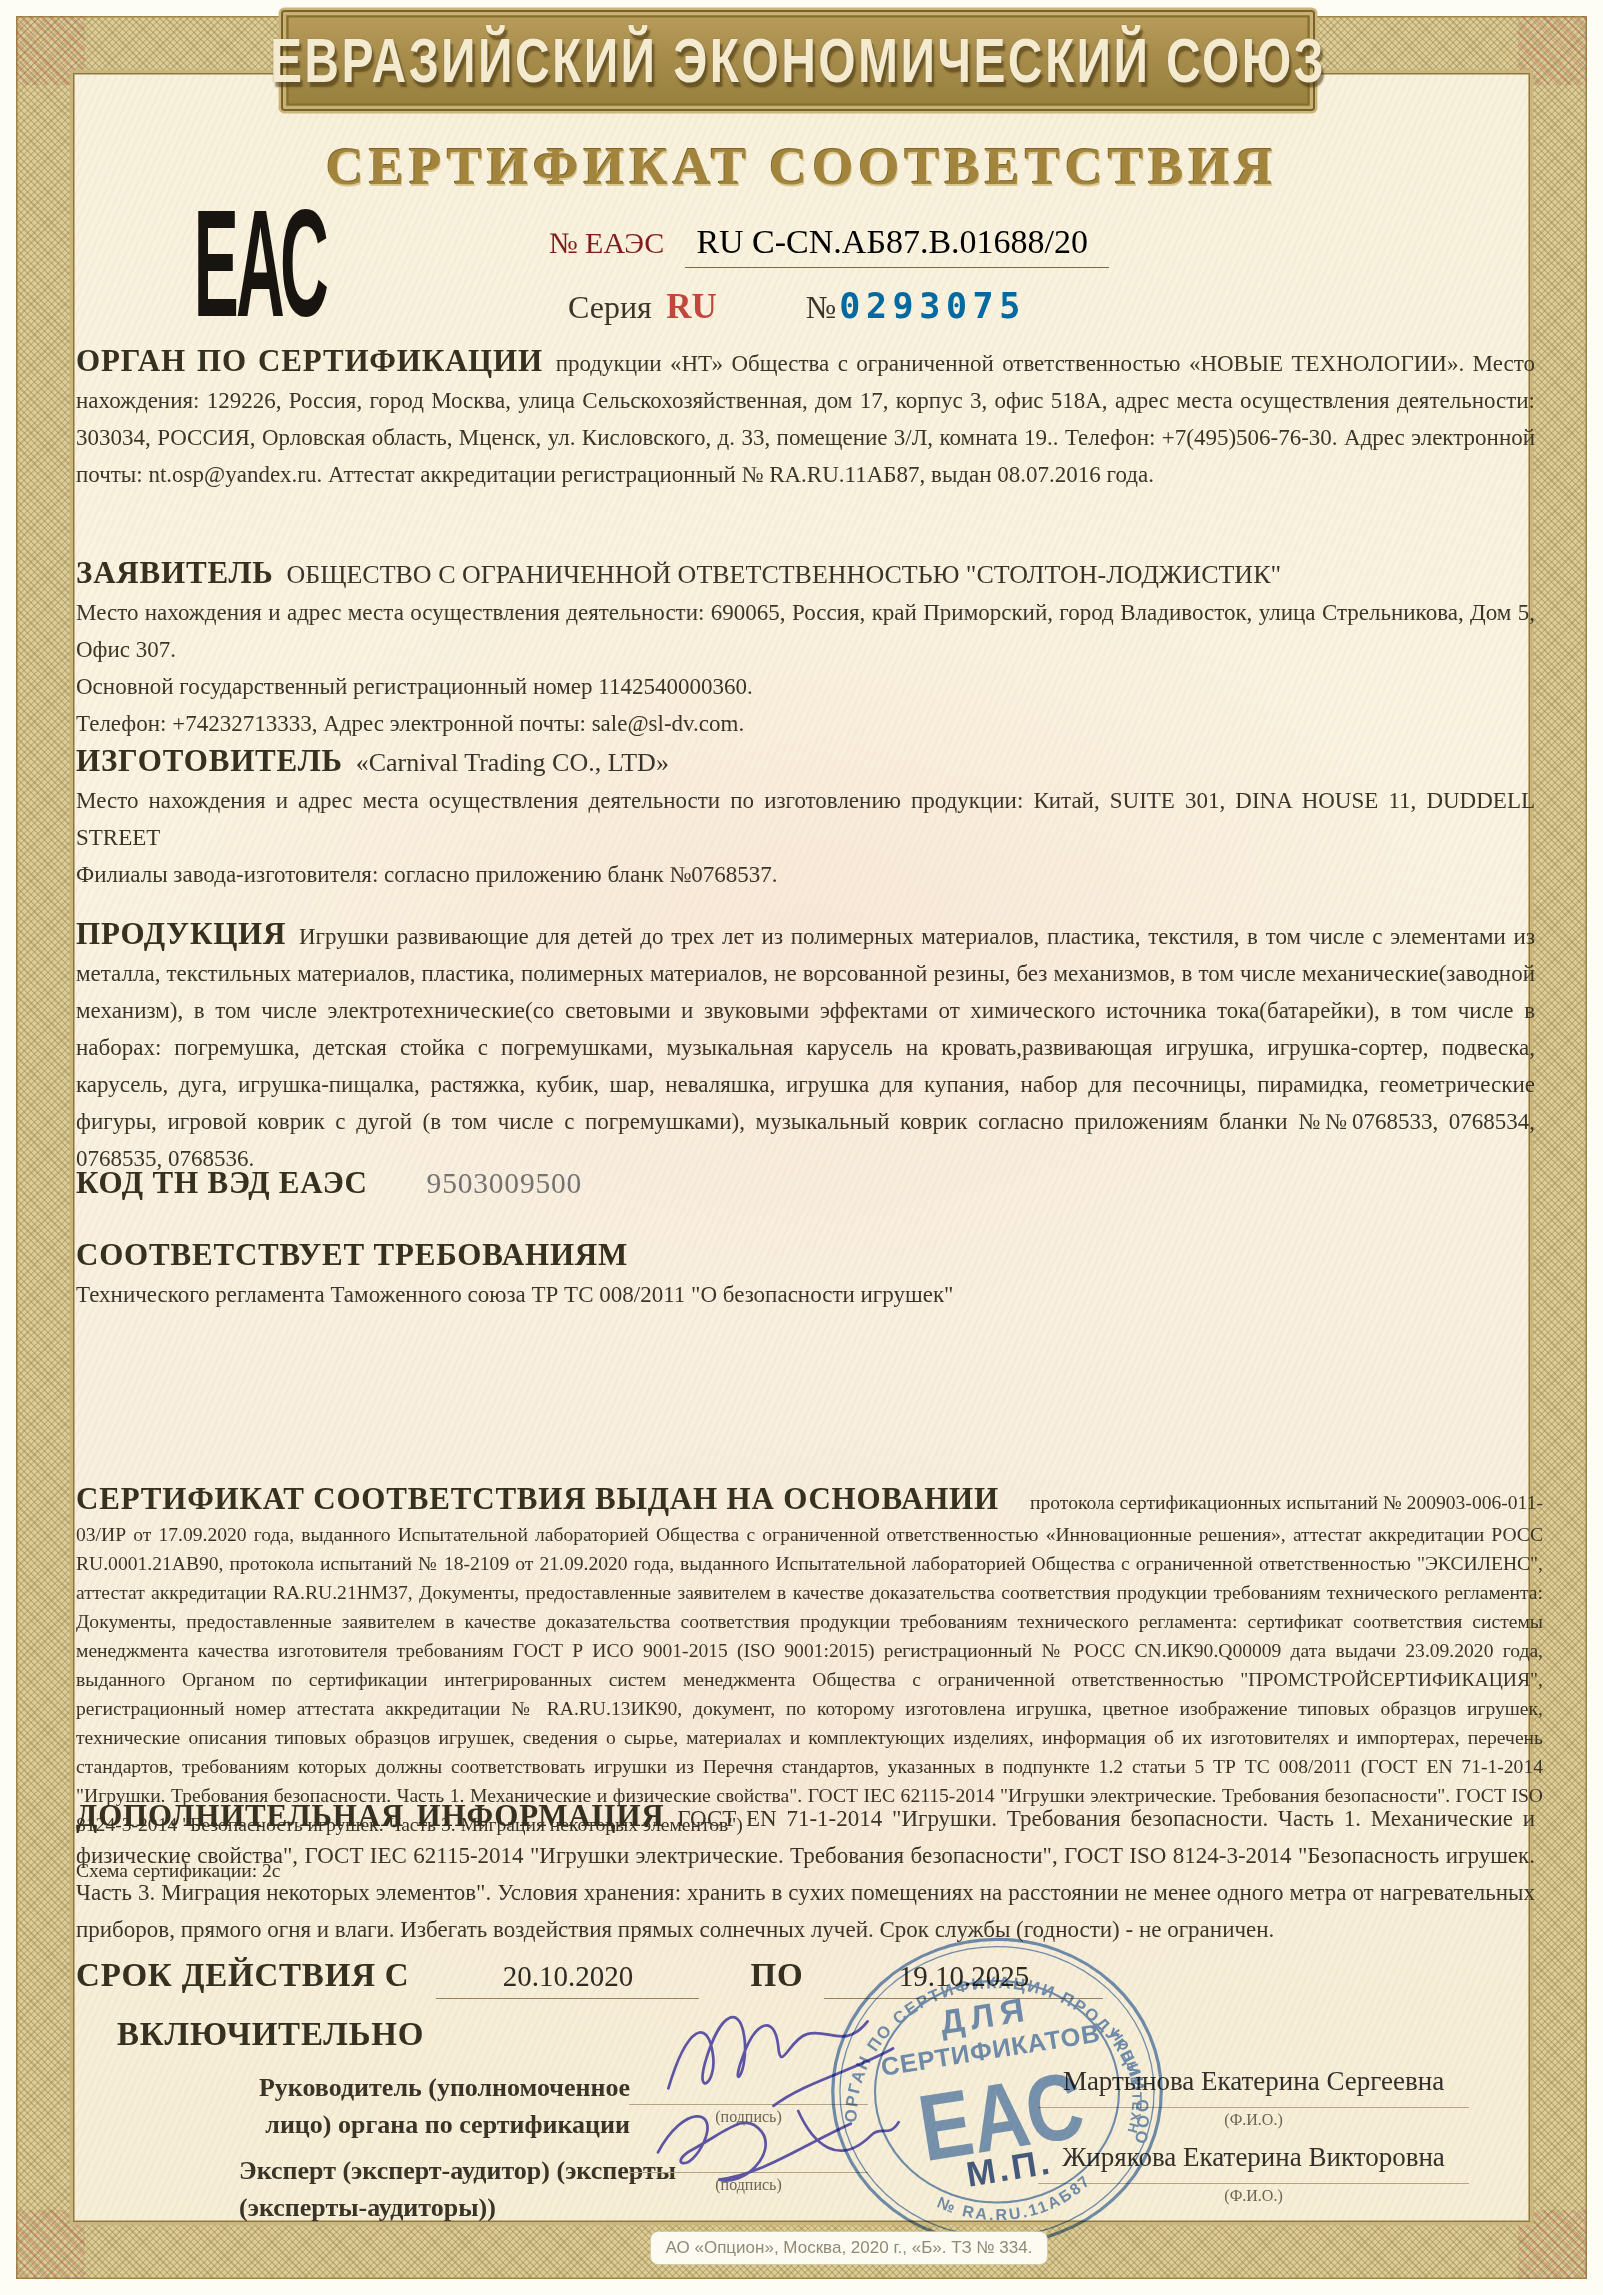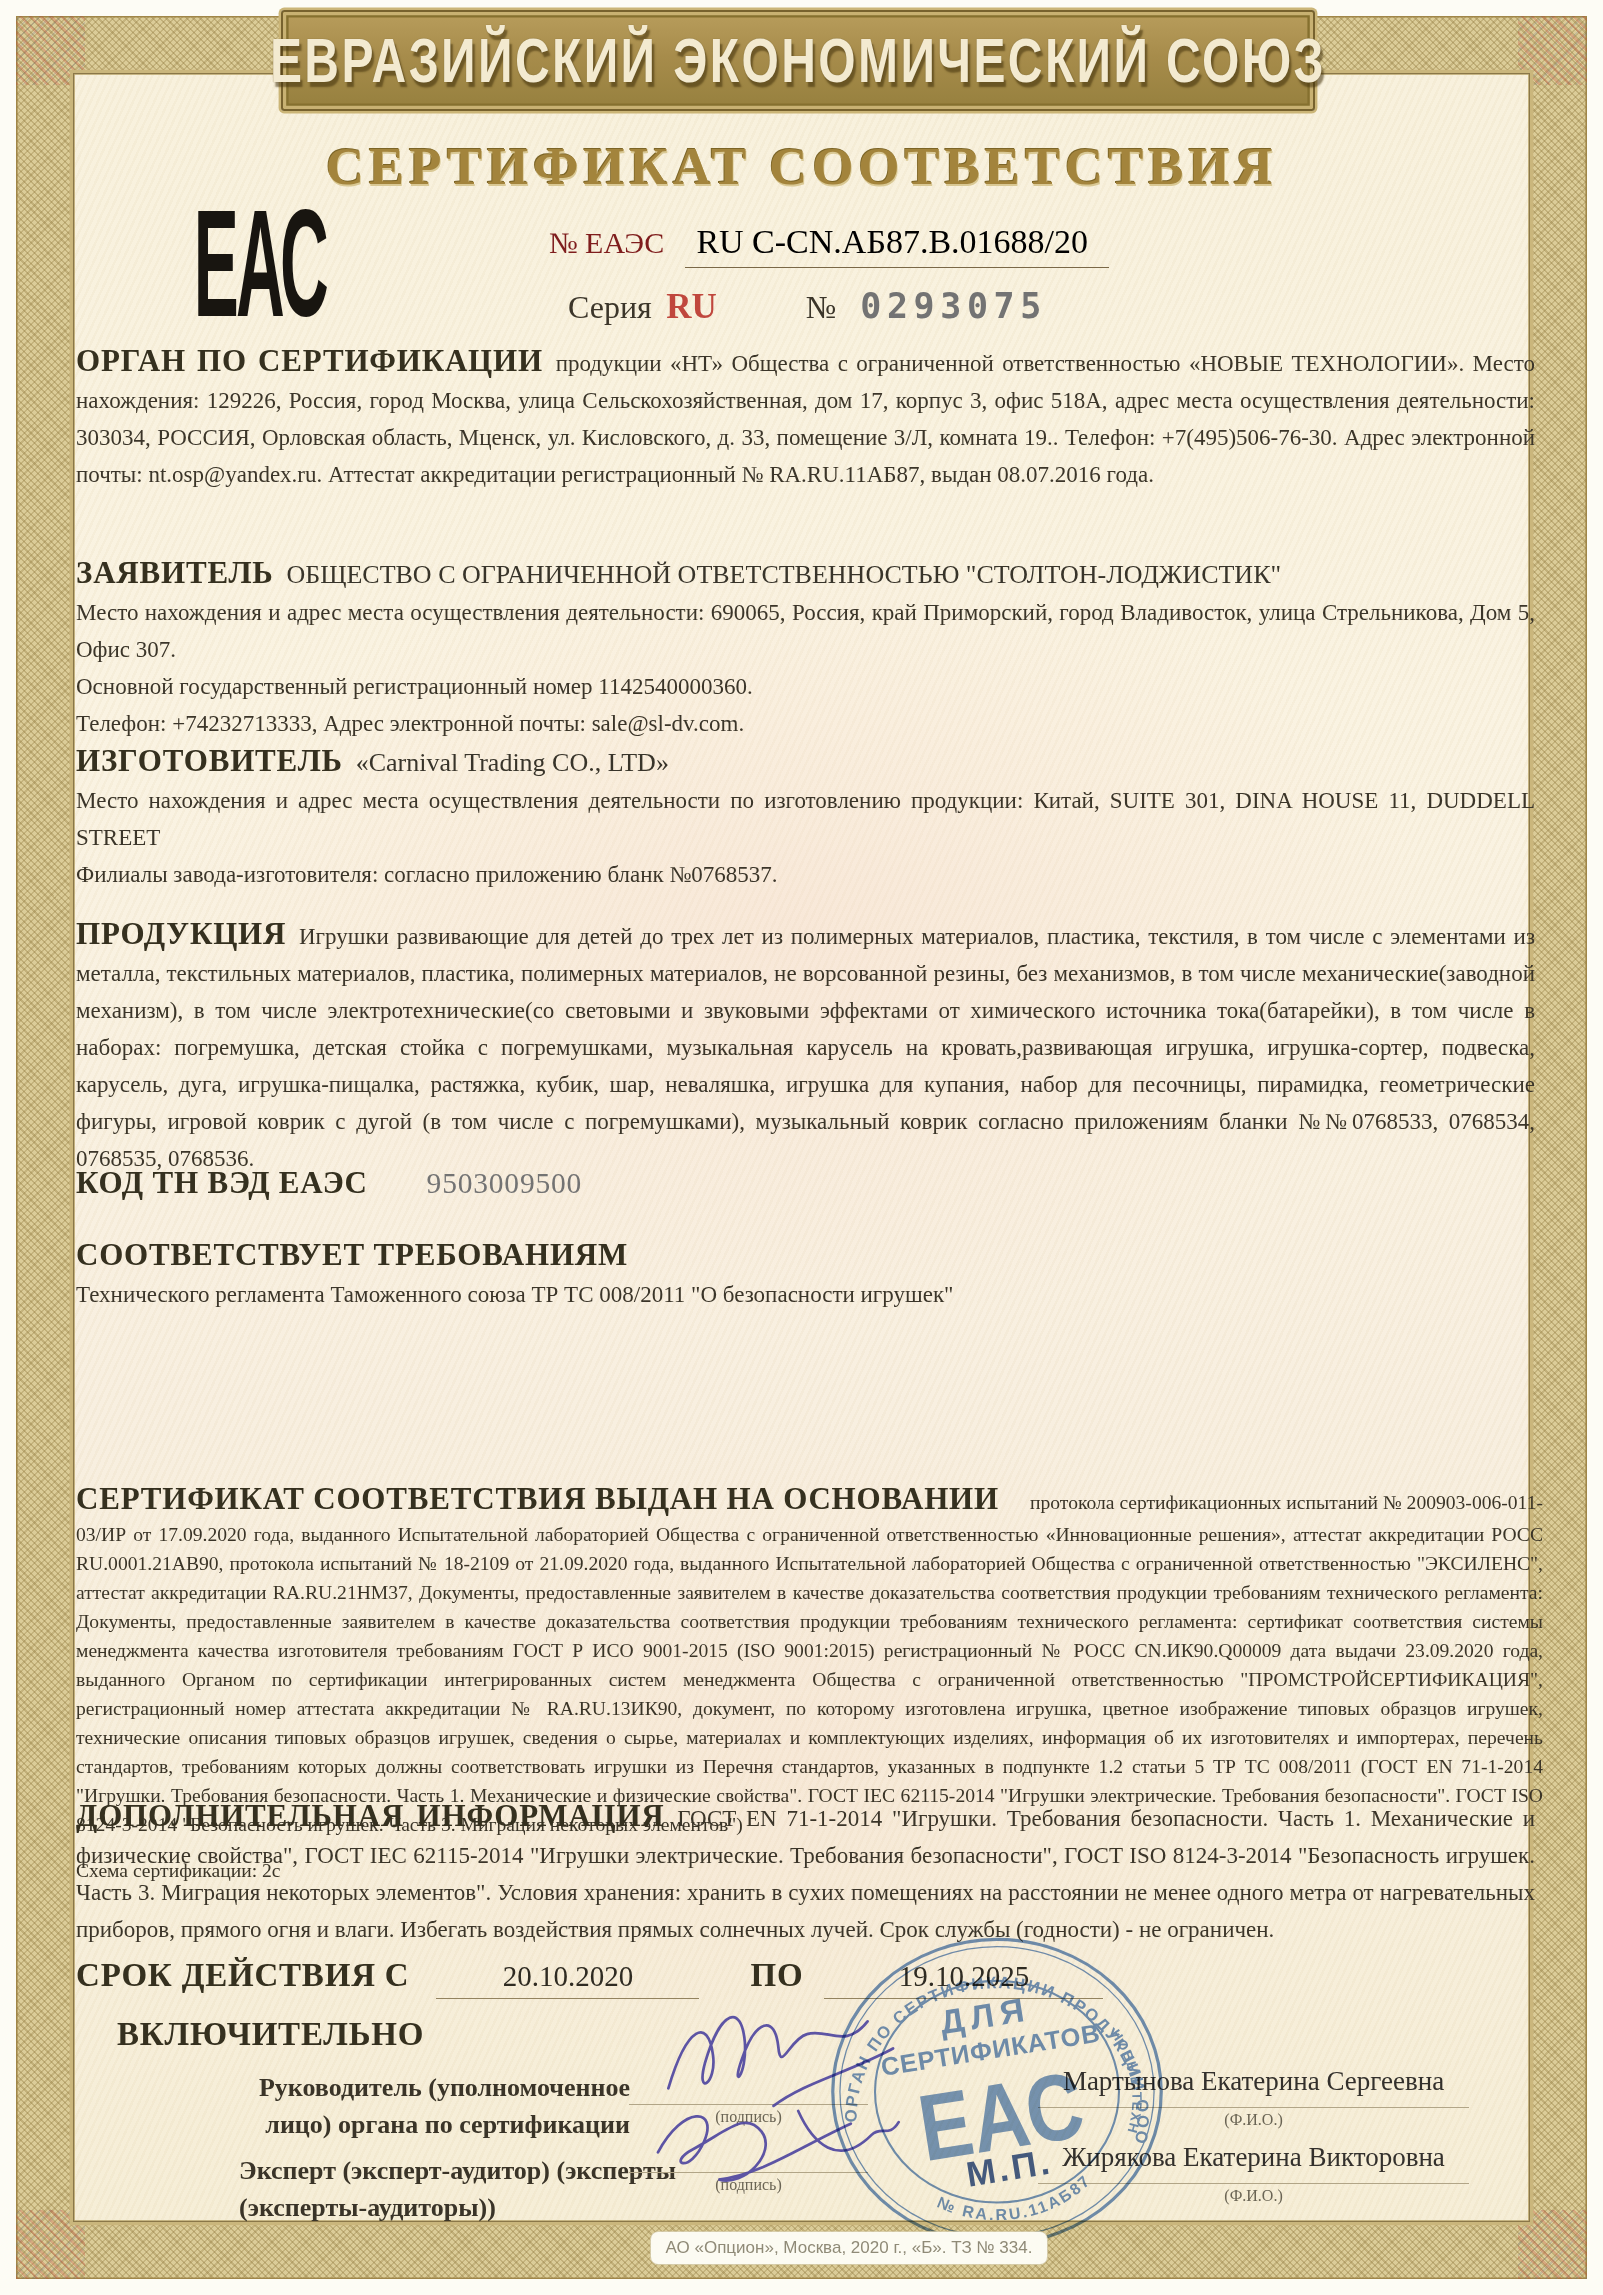--- a/index.html
+++ b/index.html
@@ -51,21 +51,21 @@
 
   .num-line{position:absolute;top:223px;left:549px;display:flex;align-items:baseline;gap:21px;}
   .num-label{font-size:30px;color:#7f1d1d;}
   .num-value{font-size:34px;color:#000000;border-bottom:1.6px solid #7a6847;padding:0 21px 6.4px 11.2px;}
 
   .series-line{position:absolute;top:286px;left:568px;display:flex;align-items:baseline;}
   .series-label{font-size:32px;color:#3c362a;}
   .series-value{font-size:35px;font-weight:bold;color:#c0473d;margin-left:14.4px;}
   .blank-no-label{font-size:32px;color:#3c362a;margin-left:89px;}
   .blank-no{font-family:"DejaVu Sans Mono",monospace;font-weight:bold;font-size:35px;
-    color:#737373;letter-spacing:5.6px;margin-left:24px;}
+    color:#0369a1;letter-spacing:5.6px;margin-left:3px;}
 
   .sec{position:absolute;left:76px;width:1459px;}
   .sec p{margin:0;text-align:justify;line-height:37px;font-size:23px;}
   .h{font-weight:bold;font-size:31px;color:#35301f;letter-spacing:0.8px;margin-right:12.8px;}
   .name-caps{font-size:26px;color:#38342a;}
   .bline{font-size:23px;line-height:36px;margin:0;text-align:justify;}
   .gap8{margin-top:8px;} .gap14{margin-top:12.8px;}
 
   #sec-organ{top:342px;} #sec-applicant{top:554px;} #sec-manufacturer{top:742px;}
   #sec-product{top:915px;} #sec-tnved{top:1164px;} #sec-complies{top:1236px;}

